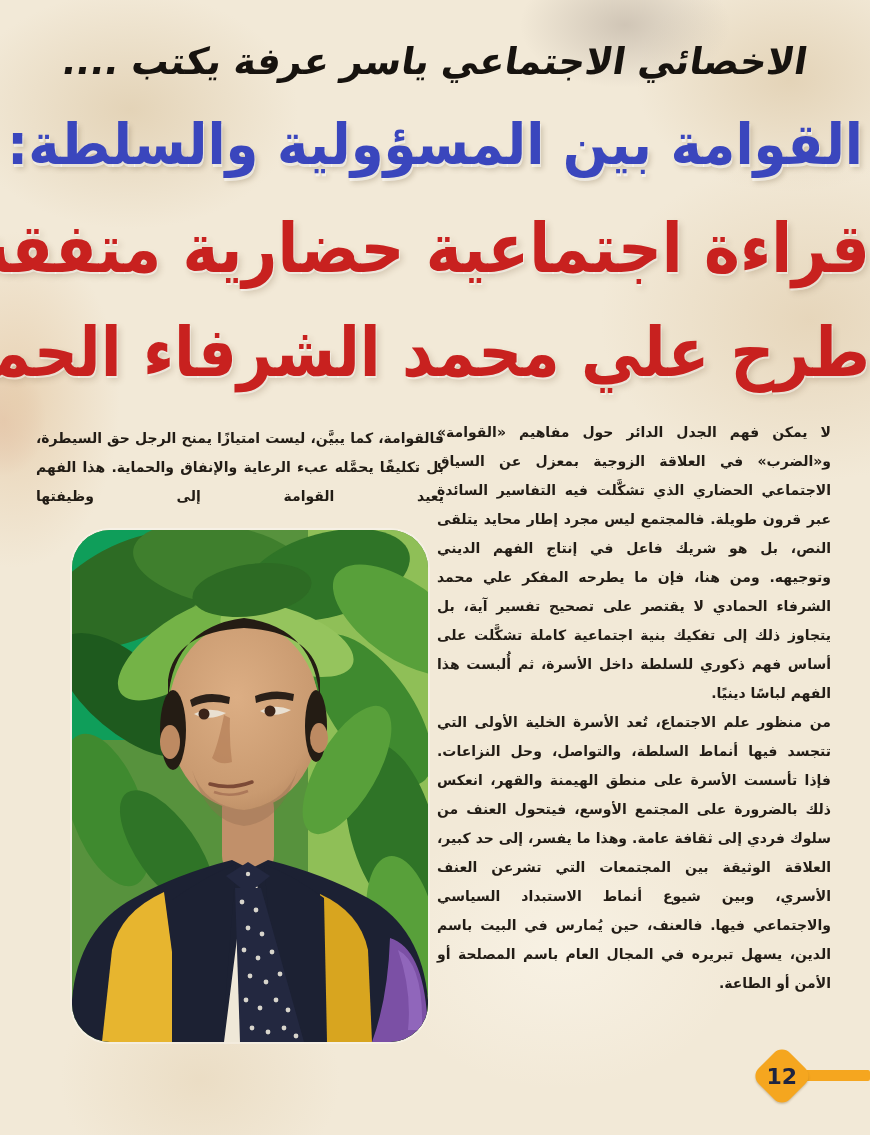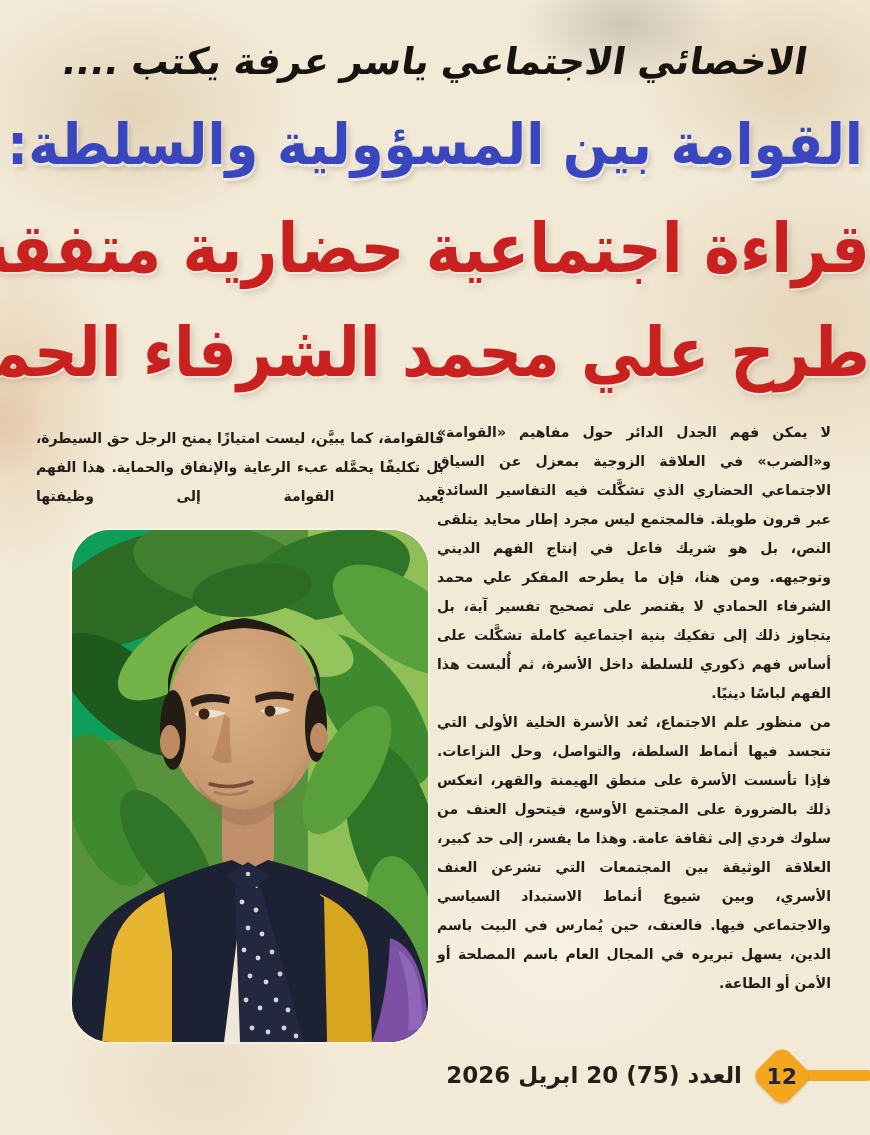--- a/index.html
+++ b/index.html
@@ -192,20 +192,19 @@
           <circle cx="216" cy="480" r="2.4"></circle>
         <circle cx="180" cy="498" r="2.4"></circle>
           <circle cx="196" cy="502" r="2.4"></circle>
           <circle cx="212" cy="498" r="2.4"></circle>
           <circle cx="224" cy="506" r="2.4"></circle>
       </g>
     </svg>
   </div>
 
   <div class="footer">
-    <span class="issue">العدد (75) 20 ابريل 2026</span>
     <div class="footer-bar"></div>
     <div class="badge">
       <span>12</span>
     </div>
   </div>
 
 </div>
 
 </body></html>

